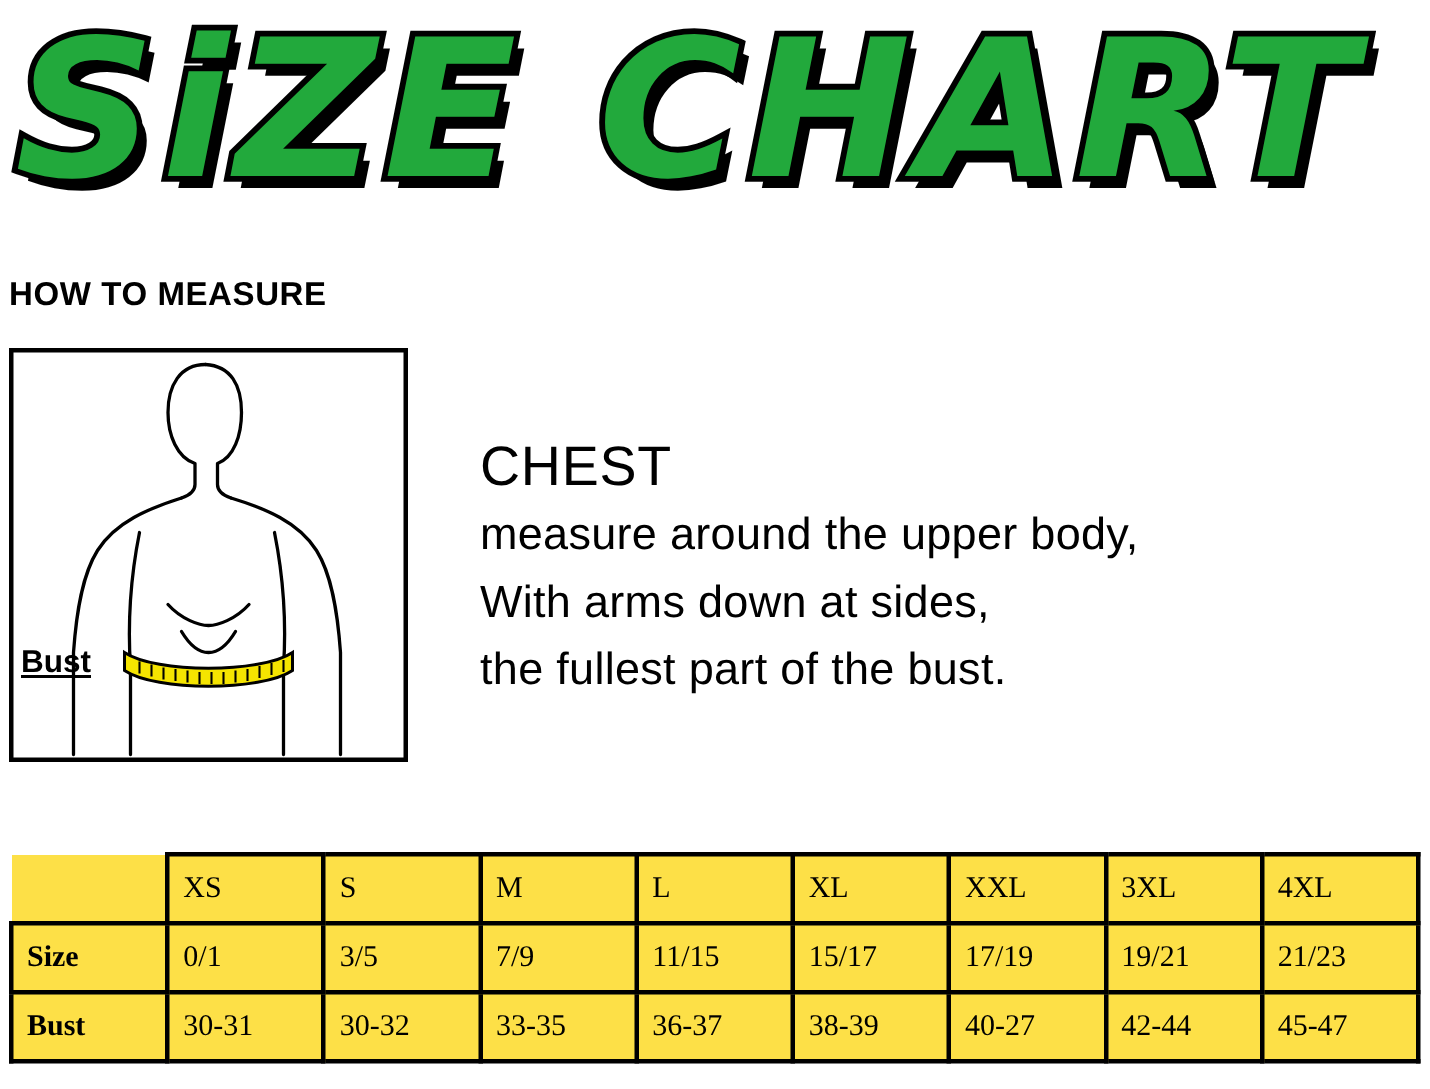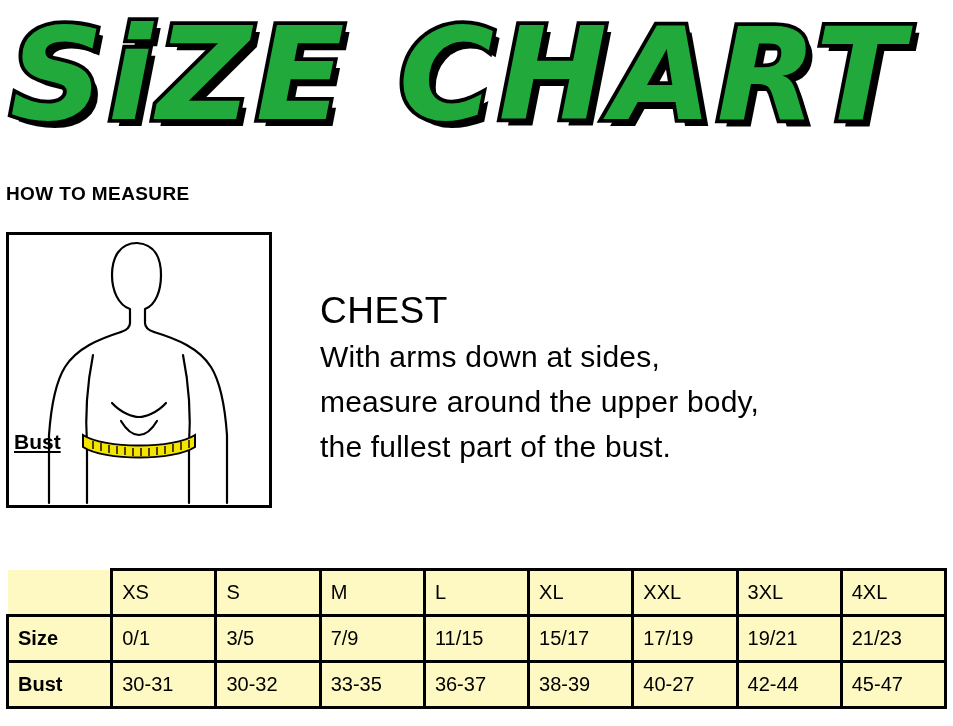--- a/index.html
+++ b/index.html
@@ -41,21 +41,21 @@
     white-space: nowrap;
     transform: scaleX(1.12) scaleY(1.1);
     transform-origin: left top;
   }
 
   
   .how-to {
     position: absolute;
     left: 6px;
     top: 183px;
-    font-size: 19px;
+    font-size: 22px;
     font-weight: bold;
     letter-spacing: 0.4px;
   }
 
   
   .figure-box {
     position: absolute;
     left: 6px;
     top: 232px;
     width: 266px;
@@ -100,21 +100,22 @@
     width: 941px;
     border-collapse: collapse;
     table-layout: fixed;
   }
   .size-table td {
     border: 3px solid #000000;
     height: 43px;
     padding: 0 0 0 9px;
     font-size: 20px;
     vertical-align: middle;
-    background: #fef9c3;
+    background: #fde047;
+    font-family: Liberation Serif, serif;
   }
   .size-table tr:first-child td {
     border-top: 3px solid #000000;
   }
   .size-table td.rowhead {
     font-weight: bold;
     width: 105px;
   }
   .size-table td.blank {
     border-left: none;
@@ -168,22 +169,22 @@
         <line x1="172" y1="207" x2="172" y2="215"></line>
         <line x1="180" y1="205" x2="180" y2="213"></line>
       </g>
     </g>
   </svg>
 </div>
 <div class="bust-label">Bust</div>
 
 <div class="chest-block">
   <div class="chest-title">CHEST</div>
+  <div class="chest-desc">measure around the upper body,</div>
   <div class="chest-desc">With arms down at sides,</div>
-  <div class="chest-desc">measure around the upper body,</div>
   <div class="chest-desc">the fullest part of the bust.</div>
 </div>
 
 <table class="size-table">
   <tbody>
     <tr>
       <td class="blank"></td>
       <td>XS</td>
       <td>S</td>
       <td>M</td>

